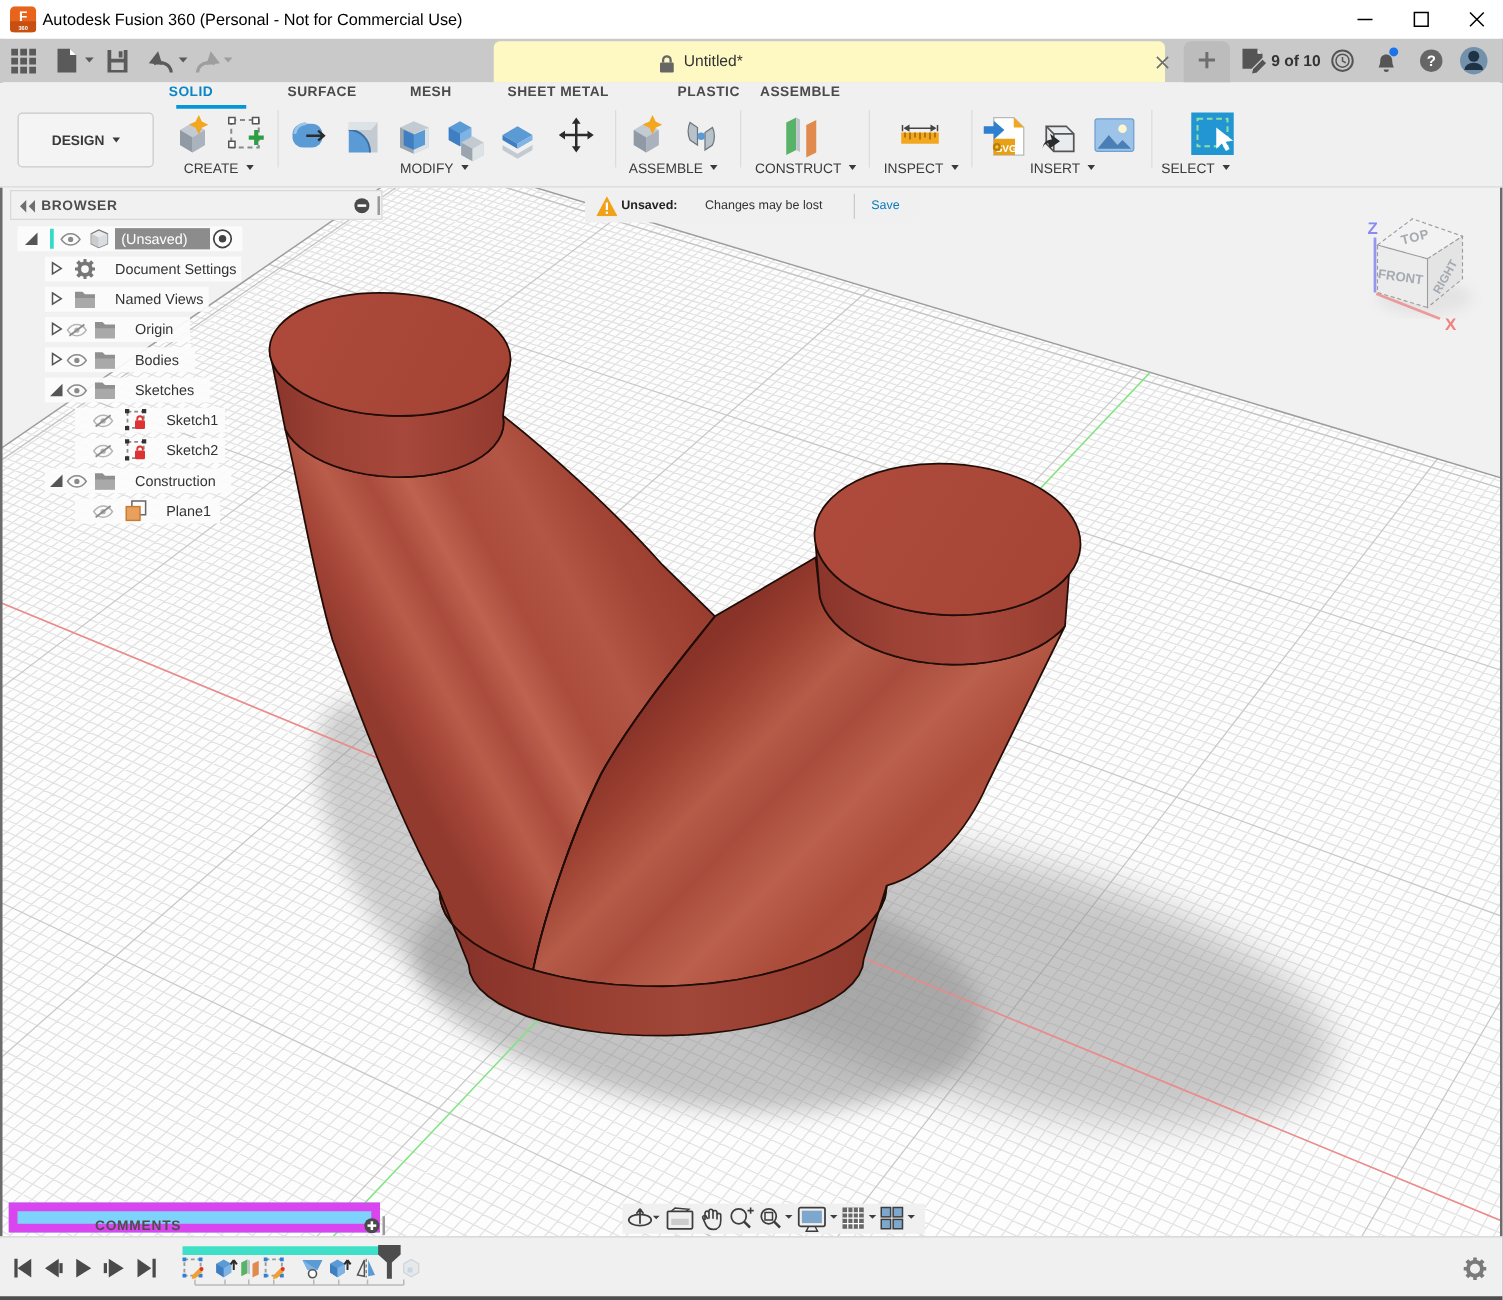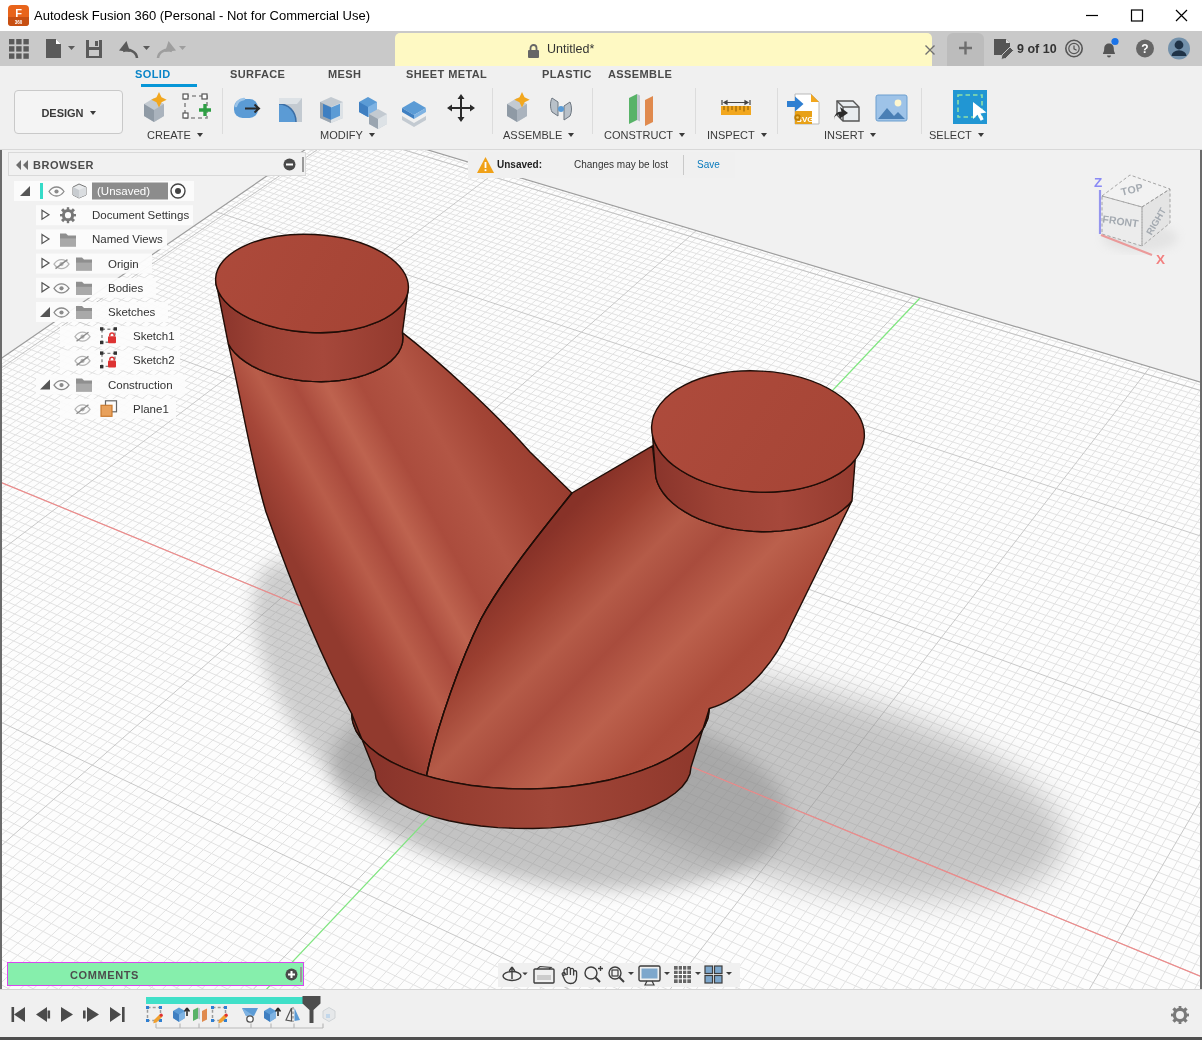--- a/index.html
+++ b/index.html
@@ -9,21 +9,21 @@
 #tab{position:absolute;left:395px;top:2px;width:537px;height:33px;background:#fef9c3;border-radius:5px 5px 0 0}
 #ribbon{position:absolute;left:0;top:66px;width:1202px;height:84px;background:#f0f0f0;border-bottom:1px solid #d8d8d8}
 #vp{position:absolute;left:0;top:150px;width:1202px;height:839px;background:#f1f1f1;overflow:hidden}
 .rtab{position:absolute;top:2px;font-size:11px;color:#4a4a4a;font-weight:bold;letter-spacing:.4px}
 .glabel{position:absolute;top:63px;font-size:11px;color:#3a3a3a;font-weight:normal;white-space:nowrap}
 .gdiv{position:absolute;top:22px;height:46px;width:1px;background:#dcdcdc}
 .caret{display:inline-block;width:0;height:0;border-left:3.5px solid transparent;border-right:3.5px solid transparent;border-top:4px solid #3a3a3a;vertical-align:2px;margin-left:3px}
 #browser{position:absolute;left:8px;top:152px;width:298px}
 #bhead{position:relative;width:298px;height:24px;background:#f1f1f1;border:1px solid #d9d9d9;color:#4d4d4d;font-size:11px;font-weight:bold;letter-spacing:.5px}
 #warn{position:absolute;left:468px;top:152px;width:267px;height:26px;background:#f0f0f0;font-size:10px}
-#comments{position:absolute;left:7px;top:962px;width:297px;height:24px;background:#86efac;border:1px solid #d946ef;font-size:11px;font-weight:bold;letter-spacing:.6px;color:#4d4d4d}
+#comments{position:absolute;left:7px;top:962px;width:297px;height:24px;background:#7dd3fc;border:7px solid #d946ef;font-size:11px;font-weight:bold;letter-spacing:.6px;color:#4d4d4d}
 #navbar{position:absolute;left:498px;top:963px;width:242px;height:24px;background:#f0f0f0}
 #timeline{position:absolute;left:0;top:989px;width:1202px;height:51px;background:#f0f0f0;border-top:1px solid #d4d4d4}
 #timeline .dark{position:absolute;left:0;bottom:0;width:1202px;height:3px;background:#4e4e4e}
 .eframe{position:absolute;top:31px;width:2px;height:1006px;background:#6b6b6b}
 </style></head>
 <body>
 <div id="vp"><svg width="1202" height="839" viewBox="0 150 1202 839">
 <defs>
 <clipPath id="gclip">
           <polygon points="342.2,124.2 1794.1,560.6 1400,1100 -200,1100 -875.8,960.8"></polygon>
@@ -476,21 +476,21 @@
  </g>
 </svg>
 
 <div id="warn">
  <svg class="abs" style="left:9px;top:5px" width="17" height="16" viewBox="0 0 17 16">
       <path d="M8.5 0L17 16H0z" fill="#f0a117"></path>
       <rect x="7.6" y="5" width="1.8" height="6" fill="#fff"></rect>
       <rect x="7.6" y="12.3" width="1.8" height="1.8" fill="#fff"></rect>
     </svg>
  <span class="abs" style="left:29px;top:7px;font-weight:bold;color:#222">Unsaved:</span>
- <span class="abs" style="left:106px;top:7px;color:#333">Changes may be lost</span>
+ <span class="abs" style="left:96px;top:7px;color:#333">Changes may be lost</span>
  <div class="abs" style="left:215px;top:3px;width:1px;height:20px;background:#c9c9c9"></div>
  <span class="abs" style="left:229px;top:7px;color:#0a7bbd">Save</span>
 </div>
 
 <svg class="abs" style="left:1070px;top:160px" width="125" height="110" viewBox="0 0 125 110">
  <ellipse cx="70" cy="78" rx="38" ry="14" fill="#bbb" opacity=".25" filter="url(#vcblur)"></ellipse>
  <defs>
       <filter id="vcblur">
         <feGaussianBlur stdDeviation="5"></feGaussianBlur>
       </filter>

